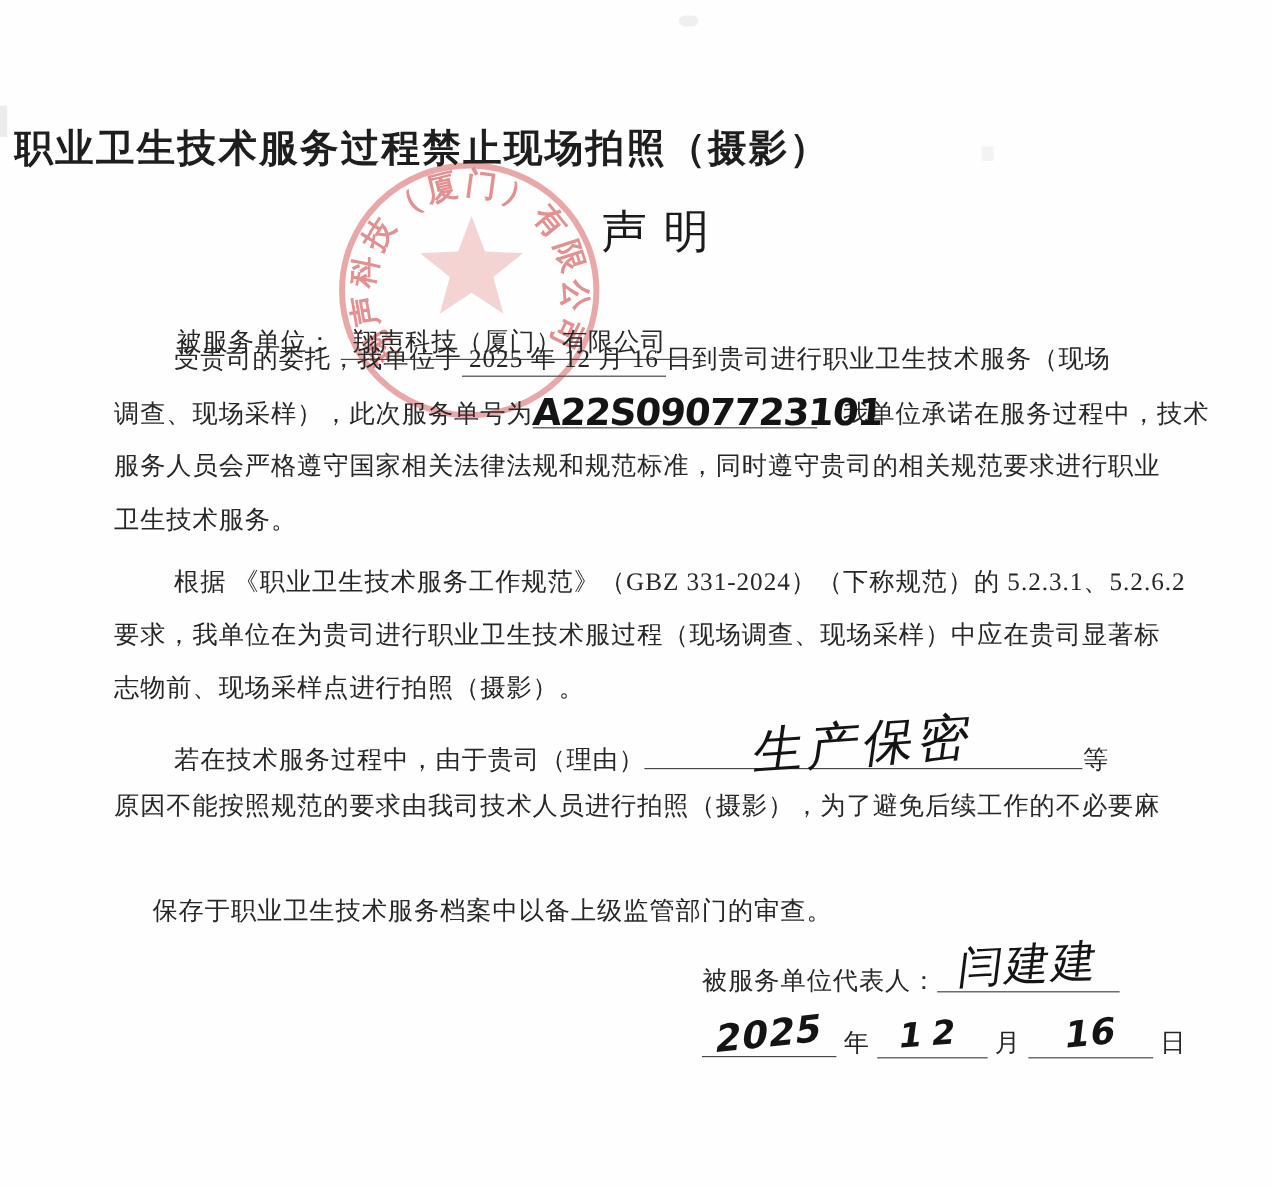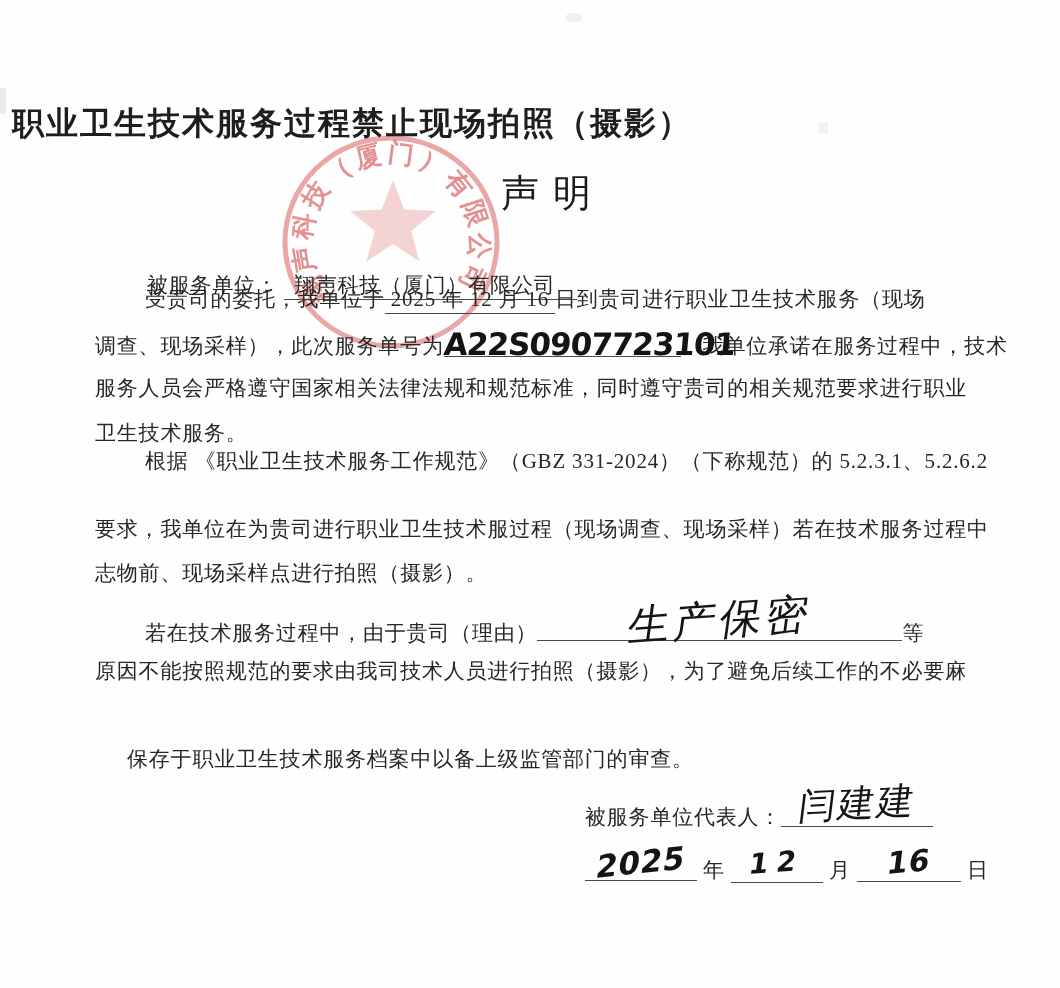--- a/index.html
+++ b/index.html
@@ -118,22 +118,22 @@
 
   <div class="line indent" style="top:284px;">
     <span>受贵司的委托，我单位于</span><span class="u">2025 年 12 月 16</span><span>日到贵司进行职业卫生技术服务（现场</span>
   </div>
   <div class="line" style="top:328px;">
     <span>调查、现场采样），此次服务单号为</span><span class="blank blank-num"><span class="hw hw-num">A22S0907723101</span></span><span>。我单位承诺在服务过程中，技术</span>
   </div>
   <div class="line" style="top:373px;">服务人员会严格遵守国家相关法律法规和规范标准，同时遵守贵司的相关规范要求进行职业</div>
   <div class="line" style="top:418px;">卫生技术服务。</div>
 
-  <div class="line indent" style="top:446px;">根据 《职业卫生技术服务工作规范》（GBZ 331-2024）（下称规范）的 5.2.3.1、5.2.6.2</div>
-  <div class="line" style="top:514px;">要求，我单位在为贵司进行职业卫生技术服过程（现场调查、现场采样）若在技术服务过程中</div>
+  <div class="line indent" style="top:470px;">根据 《职业卫生技术服务工作规范》（GBZ 331-2024）（下称规范）的 5.2.3.1、5.2.6.2</div>
+  <div class="line" style="top:514px;">要求，我单位在为贵司进行职业卫生技术服过程（现场调查、现场采样）中应在贵司显著标</div>
   <div class="line" style="top:558px;">志物前、现场采样点进行拍照（摄影）。</div>
 
   <div class="line indent" style="top:612px;">
     <span>若在技术服务过程中，由于贵司（理由）</span><span class="blank blank-reason"><span class="hw hw-reason">生产保密</span></span><span>等</span>
   </div>
   <div class="line" style="top:656px;">原因不能按照规范的要求由我司技术人员进行拍照（摄影），为了避免后续工作的不必要麻</div>
   <div class="line" style="top:744px;margin-left:32px;">保存于职业卫生技术服务档案中以备上级监管部门的审查。</div>
 
   <div class="line sig-line" style="top:798px;">
     <span>被服务单位代表人：</span><span class="blank blank-name"><span class="hw hw-name">闫建建</span></span>

